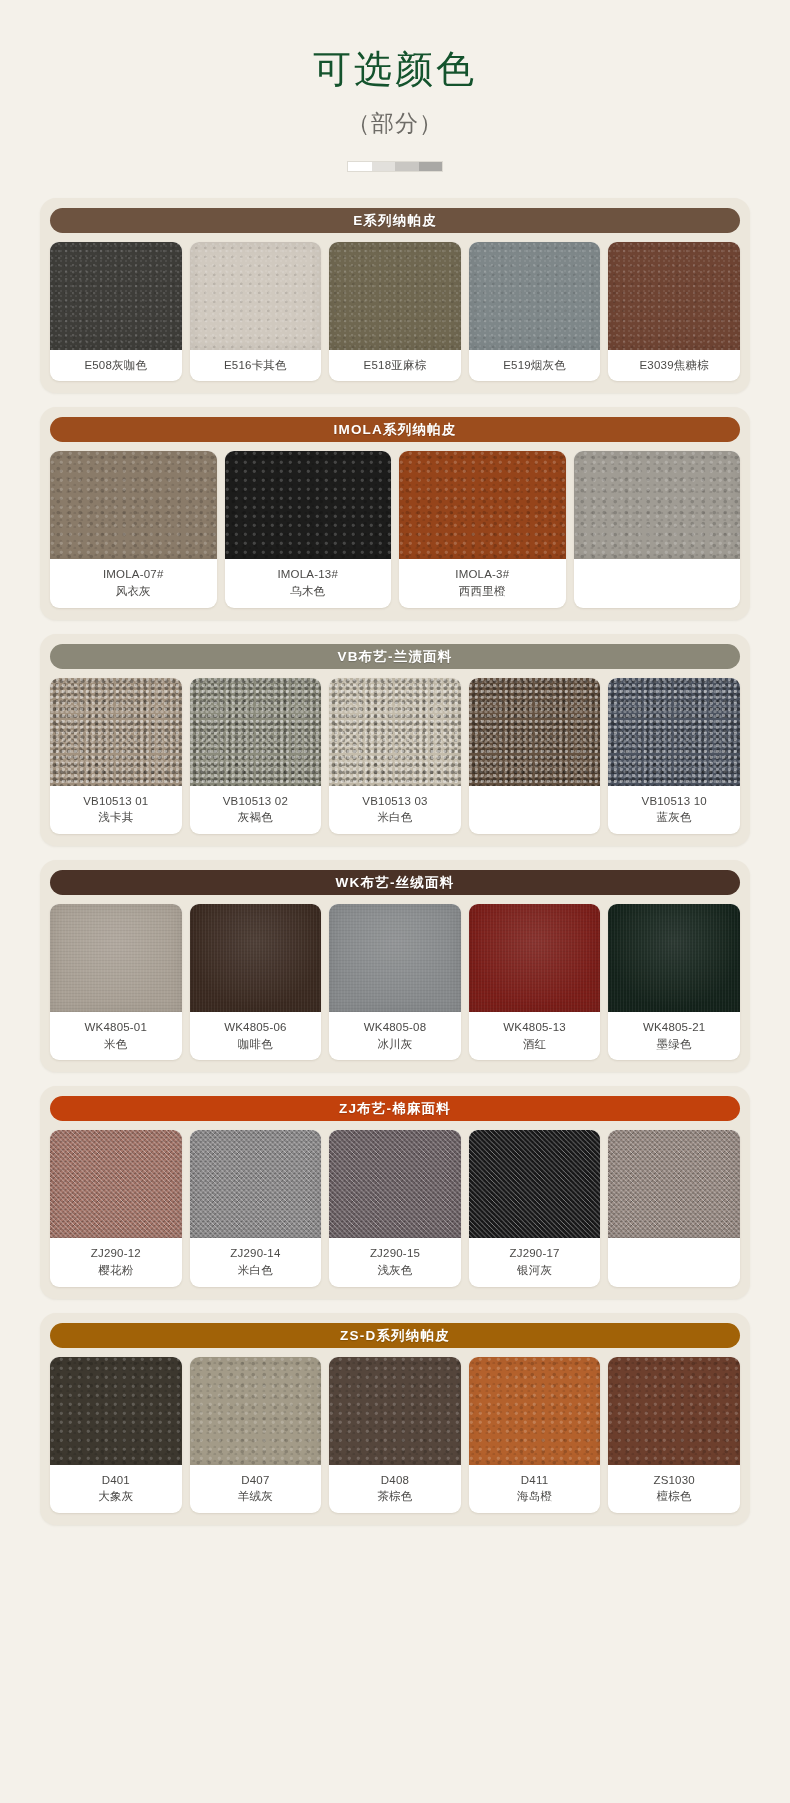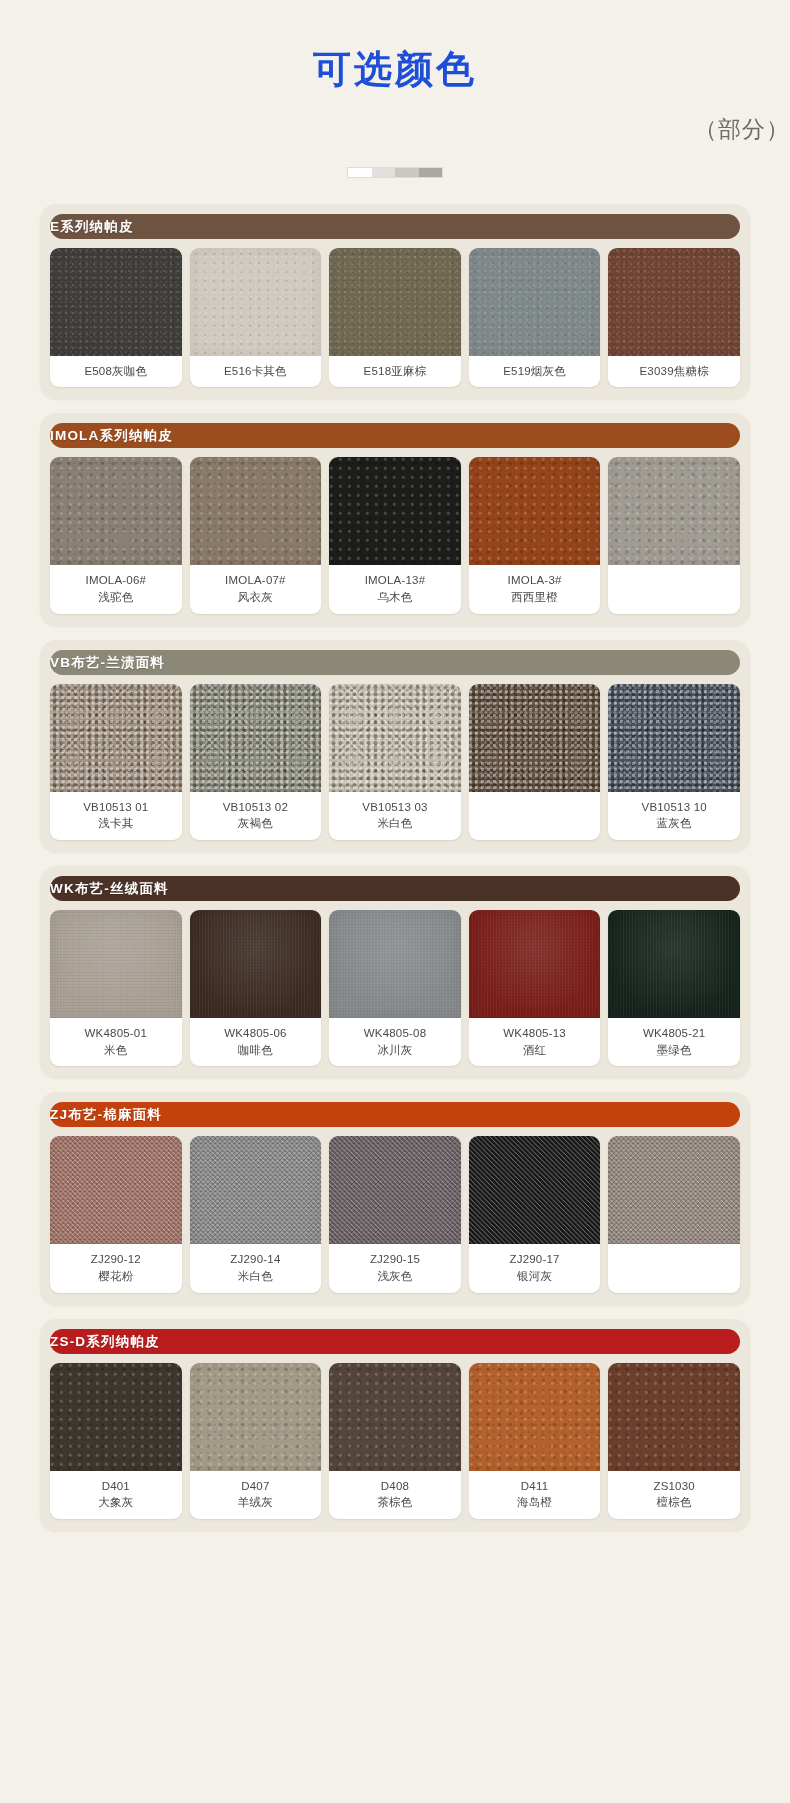--- a/index.html
+++ b/index.html
@@ -7,43 +7,43 @@
     width:790px;
     background:#f4f1ea;
     font-family:"Liberation Sans","DejaVu Sans",sans-serif;
     -webkit-font-smoothing:antialiased;
   }
   .page{width:790px;min-height:1803px;background:#f4f1ea;position:relative;padding-bottom:26px;box-sizing:border-box;}
 
   
   .header{padding-top:48px;text-align:center;}
   .title{
-    font-size:38px;font-weight:bold;color:#1d4ed8;letter-spacing:3px;line-height:1.15;
+    font-size:38px;font-weight:normal;color:#14532d;letter-spacing:3px;line-height:1.15;
   }
   .subtitle{
-    margin-top:22px;font-size:23px;color:#6e6c67;letter-spacing:1px;font-weight:normal;text-align:right;
+    margin-top:16px;font-size:23px;color:#6e6c67;letter-spacing:1px;font-weight:normal;
   }
   .gradient-bar{
     margin:22px auto 0;width:96px;height:11px;display:flex;border:1px solid #dedbd3;box-sizing:border-box;
   }
   .gradient-bar i{display:block;flex:1 1 25%;height:100%;}
 
   
   .sections{margin:26px auto 0;width:710px;}
   .section{
     background:#ece7dc;
     border-radius:16px;
     padding:10px 10px 12px;
     margin-bottom:14px;
     box-sizing:border-box;
     box-shadow:0 1px 2px rgba(130,115,90,.10);
   }
   .section-header{
     height:25px;line-height:25px;border-radius:13px;
-    color:#fff;font-size:13.5px;font-weight:bold;letter-spacing:1.2px;
+    text-align:center;color:#fff;font-size:13.5px;font-weight:bold;letter-spacing:1.2px;
     text-shadow:0 1px 1px rgba(0,0,0,.18);
   }
   .swatch-row{display:flex;gap:8px;margin-top:9px;}
   .swatch-card{
     flex:1 1 0;background:#fff;border-radius:9px;overflow:hidden;
     box-shadow:0 1px 2px rgba(120,105,80,.16);
     display:flex;flex-direction:column;
   }
   .swatch-tile{
     height:108px;width:100%;border-radius:7px 7px 0 0;position:relative;overflow:hidden;
@@ -152,27 +152,20 @@
             <div class="swatch-label">
               <span class="ln">E3039焦糖棕</span>
             </div>
           </div>
         </div>
       </div>
       <div class="section">
         <div class="section-header" style="background: rgb(156, 77, 29);">IMOLA系列纳帕皮</div>
         <div class="swatch-row">
           <div class="swatch-card">
-            <div class="swatch-tile tex-napa" style="background-color: rgb(138, 129, 116);"></div>
-            <div class="swatch-label">
-              <span class="ln">IMOLA-06#</span>
-              <span class="ln ln2">浅驼色</span>
-            </div>
-          </div>
-          <div class="swatch-card">
             <div class="swatch-tile tex-napa" style="background-color: rgb(138, 123, 105);"></div>
             <div class="swatch-label">
               <span class="ln">IMOLA-07#</span>
               <span class="ln ln2">风衣灰</span>
             </div>
           </div>
           <div class="swatch-card">
             <div class="swatch-tile tex-napa" style="background-color: rgb(29, 29, 28);"></div>
             <div class="swatch-label">
               <span class="ln">IMOLA-13#</span>
@@ -297,21 +290,21 @@
               <span class="ln">ZJ290-17</span>
               <span class="ln ln2">银河灰</span>
             </div>
           </div>
           <div class="swatch-card">
             <div class="swatch-tile tex-linen" style="background-color: rgb(154, 140, 133);"></div>
           </div>
         </div>
       </div>
       <div class="section">
-        <div class="section-header" style="background: #b91c1c;">ZS-D系列纳帕皮</div>
+        <div class="section-header" style="background: #a16207;">ZS-D系列纳帕皮</div>
         <div class="swatch-row">
           <div class="swatch-card">
             <div class="swatch-tile tex-napa" style="background-color: rgb(61, 56, 47);"></div>
             <div class="swatch-label">
               <span class="ln">D401</span>
               <span class="ln ln2">大象灰</span>
             </div>
           </div>
           <div class="swatch-card">
             <div class="swatch-tile tex-napa" style="background-color: rgb(163, 155, 136);"></div>

